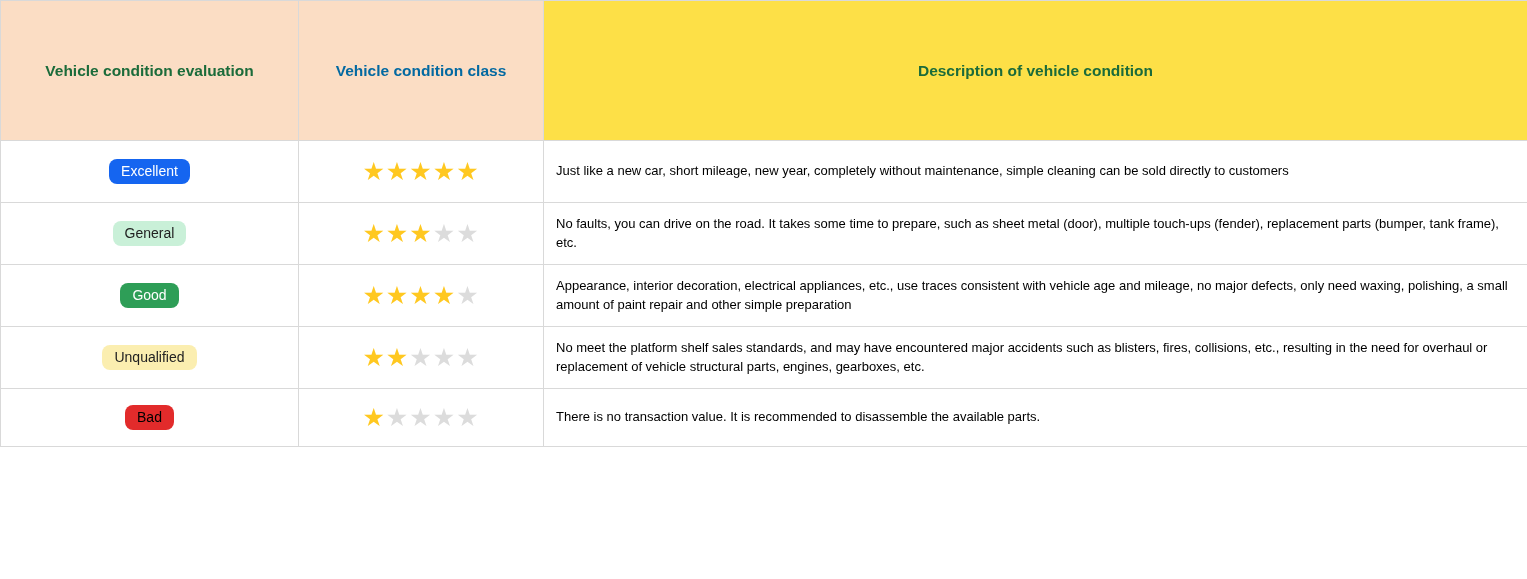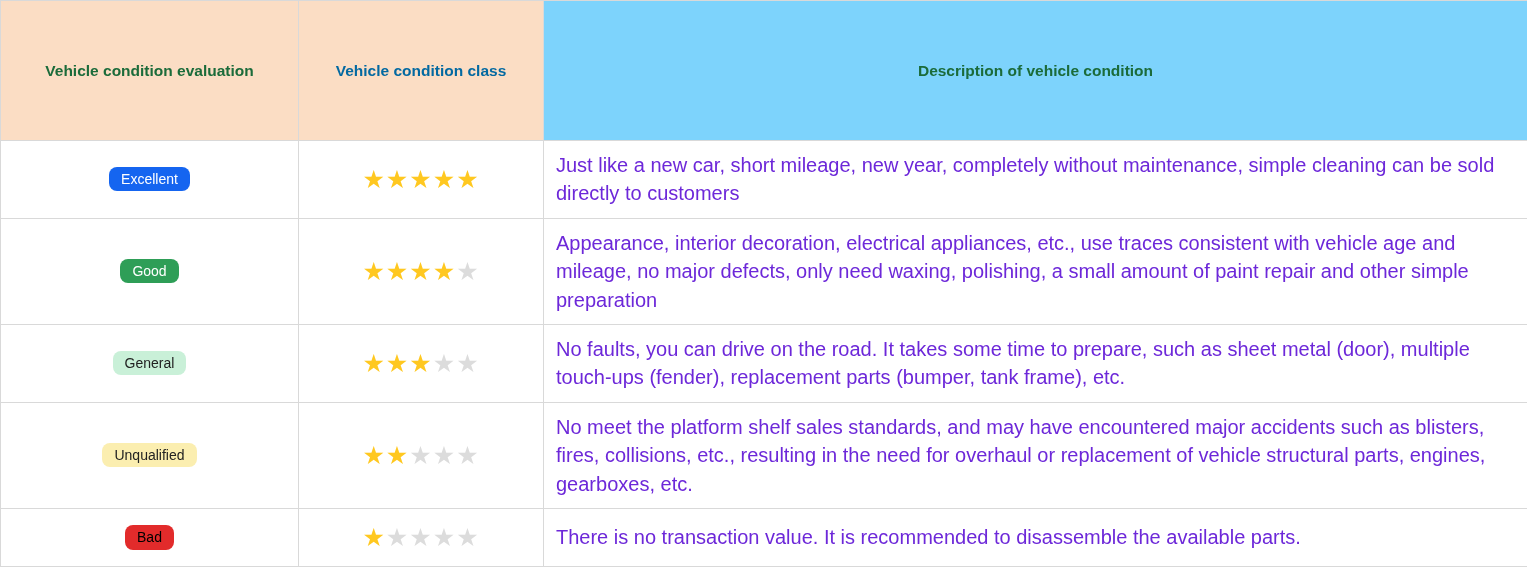--- a/index.html
+++ b/index.html
@@ -67,22 +67,22 @@
   td.cell-eval {
     text-align: center;
     padding: 10px 8px;
   }
   td.cell-class {
     text-align: center;
     padding: 10px 8px;
   }
   td.cell-desc {
     line-height: 1.42;
-    color: #6d28d9;
-    font-size: 20px;
+    color: #000000;
+    font-size: 13px;
   }
   .badge {
     display: inline-block;
     padding: 3px 12px;
     border-radius: 8px;
     font-size: 14px;
     line-height: 1.3;
     white-space: nowrap;
   }
   .stars {
@@ -107,50 +107,50 @@
 <body>
 
 <div class="page">
 
 
   <table class="grid">
     <thead>
       <tr>
         <th class="col-eval" style="background: rgb(251, 221, 196); color: rgb(27, 107, 58);">Vehicle condition evaluation</th>
         <th class="col-class" style="background: rgb(251, 221, 196); color: #0369a1;">Vehicle condition class</th>
-        <th class="col-desc" style="background: #7dd3fc; color: rgb(27, 107, 58);">Description of vehicle condition</th>
+        <th class="col-desc" style="background: #fde047; color: rgb(27, 107, 58);">Description of vehicle condition</th>
       </tr>
     </thead>
     <tbody>
       <tr>
         <td class="cell-eval">
           <span class="badge" style="background: rgb(21, 101, 240); color: rgb(255, 255, 255);">Excellent</span>
         </td>
         <td class="cell-class">
           <span class="stars"><span class="star">★</span><span class="star">★</span><span class="star">★</span><span class="star">★</span><span class="star">★</span></span>
         </td>
         <td class="cell-desc">Just like a new car, short mileage, new year, completely without maintenance, simple cleaning can be sold directly to customers</td>
       </tr>
       <tr>
         <td class="cell-eval">
+          <span class="badge" style="background: rgb(201, 240, 216); color: rgb(34, 34, 34);">General</span>
+        </td>
+        <td class="cell-class">
+          <span class="stars"><span class="star">★</span><span class="star">★</span><span class="star">★</span><span class="star off">★</span><span class="star off">★</span></span>
+        </td>
+        <td class="cell-desc">No faults, you can drive on the road. It takes some time to prepare, such as sheet metal (door), multiple touch-ups (fender), replacement parts (bumper, tank frame), etc.</td>
+      </tr>
+      <tr>
+        <td class="cell-eval">
           <span class="badge" style="background: rgb(46, 158, 87); color: rgb(255, 255, 255);">Good</span>
         </td>
         <td class="cell-class">
           <span class="stars"><span class="star">★</span><span class="star">★</span><span class="star">★</span><span class="star">★</span><span class="star off">★</span></span>
         </td>
         <td class="cell-desc">Appearance, interior decoration, electrical appliances, etc., use traces consistent with vehicle age and mileage, no major defects, only need waxing, polishing, a small amount of paint repair and other simple preparation</td>
-      </tr>
-      <tr>
-        <td class="cell-eval">
-          <span class="badge" style="background: rgb(201, 240, 216); color: rgb(34, 34, 34);">General</span>
-        </td>
-        <td class="cell-class">
-          <span class="stars"><span class="star">★</span><span class="star">★</span><span class="star">★</span><span class="star off">★</span><span class="star off">★</span></span>
-        </td>
-        <td class="cell-desc">No faults, you can drive on the road. It takes some time to prepare, such as sheet metal (door), multiple touch-ups (fender), replacement parts (bumper, tank frame), etc.</td>
       </tr>
       <tr>
         <td class="cell-eval">
           <span class="badge" style="background: rgb(251, 238, 176); color: rgb(34, 34, 34); text-align: right;">Unqualified</span>
         </td>
         <td class="cell-class">
           <span class="stars"><span class="star">★</span><span class="star">★</span><span class="star off">★</span><span class="star off">★</span><span class="star off">★</span></span>
         </td>
         <td class="cell-desc">No meet the platform shelf sales standards, and may have encountered major accidents such as blisters, fires, collisions, etc., resulting in the need for overhaul or replacement of vehicle structural parts, engines, gearboxes, etc.</td>
       </tr>

